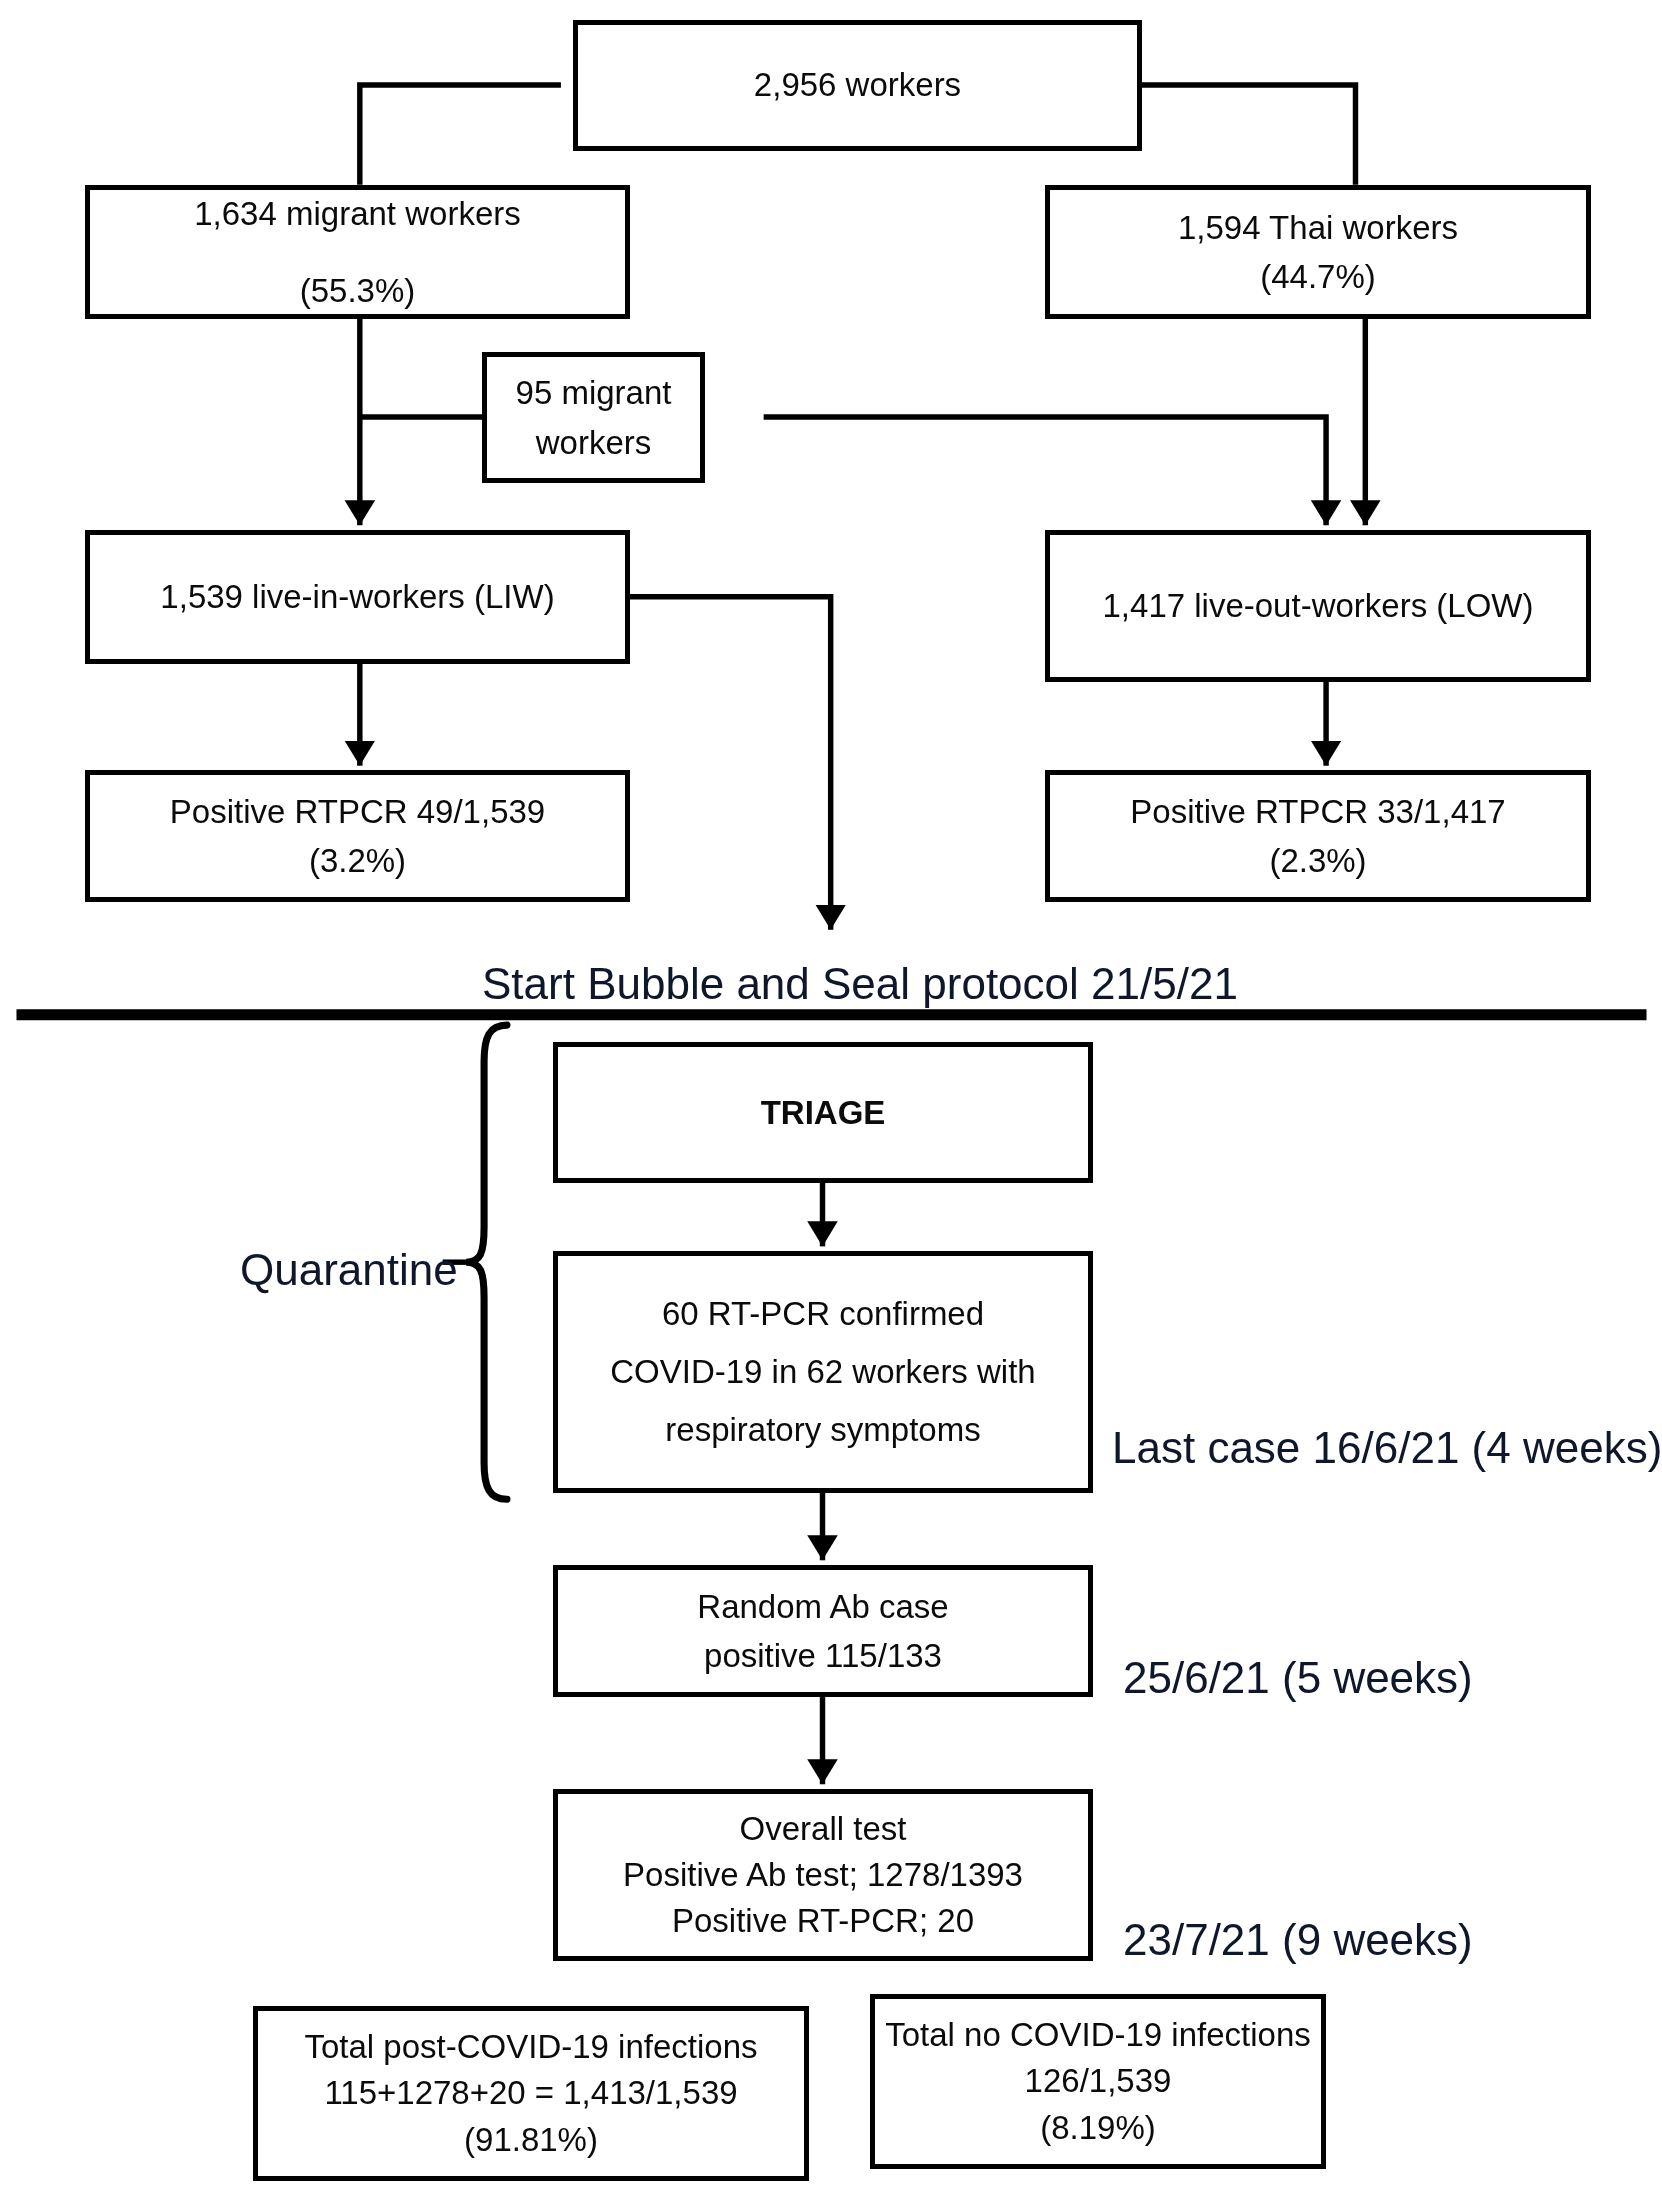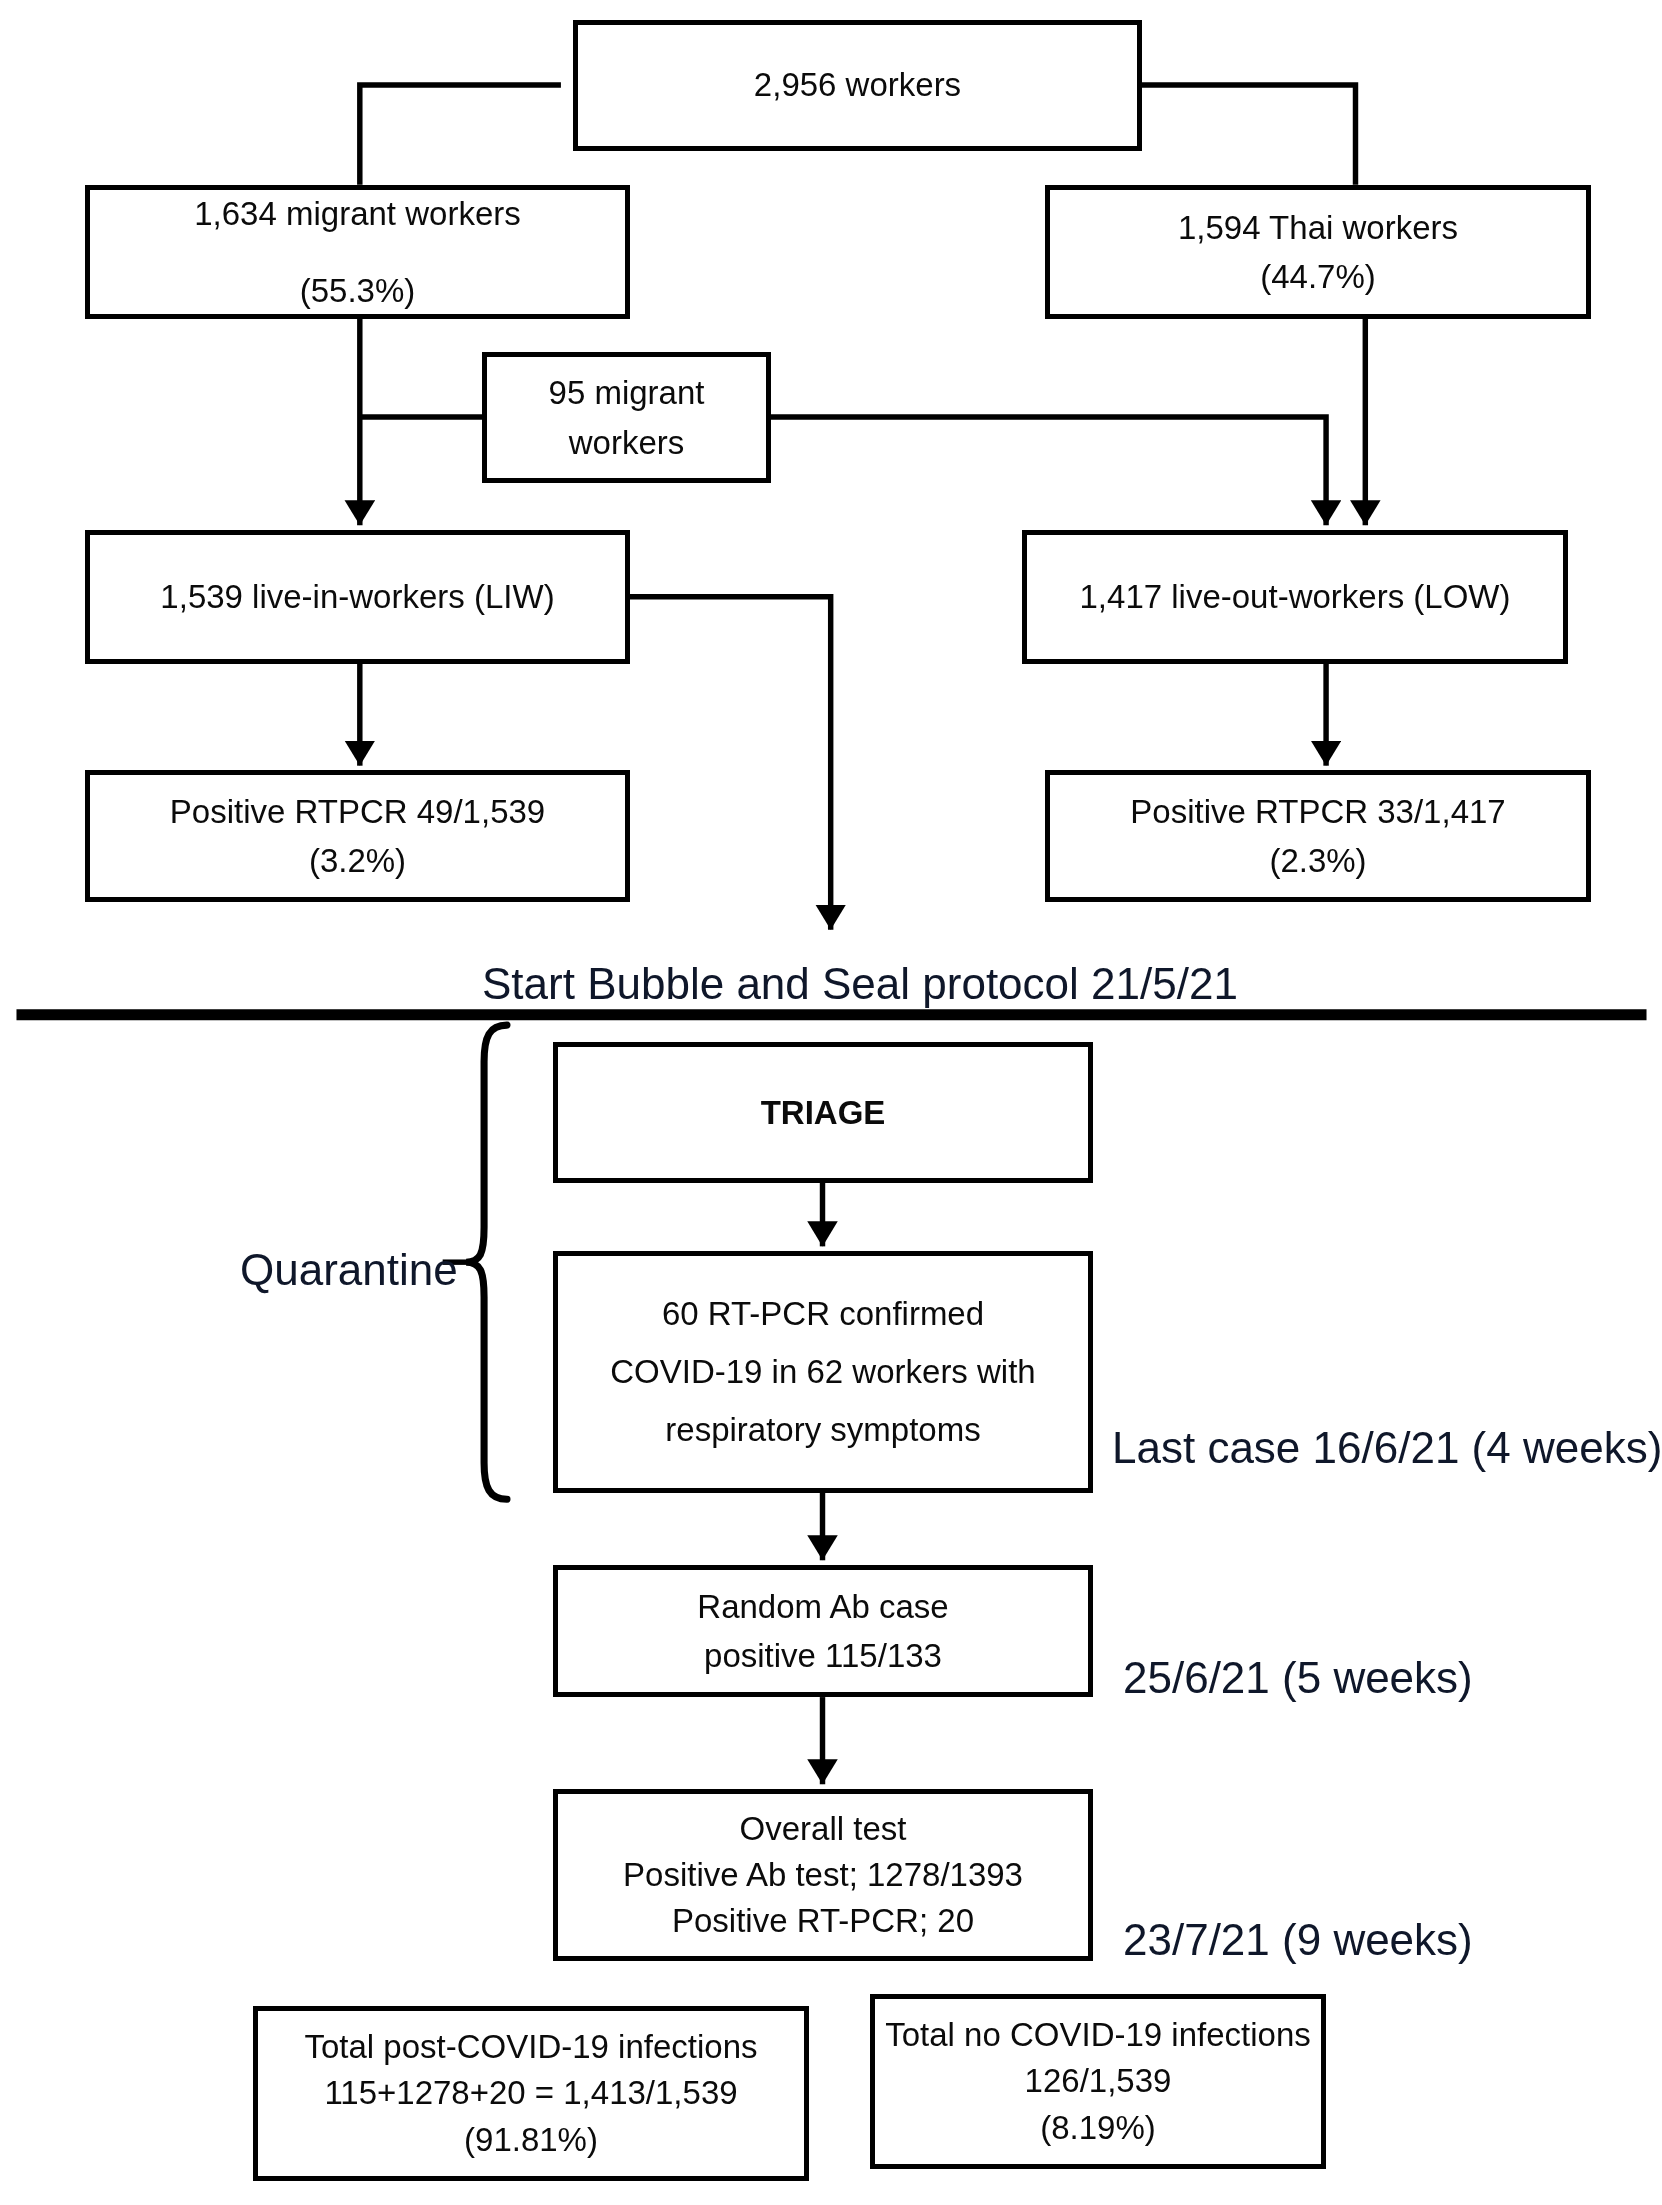--- a/index.html
+++ b/index.html
@@ -74,30 +74,30 @@
   <div class="box" style="left:85px;top:185px;width:545px;height:134px;gap:28px;">
     <div>1,634 migrant workers</div>
     <div>(55.3%)</div>
   </div>
 
   <div class="box" style="left:1045px;top:185px;width:546px;height:134px;">
     <div>1,594 Thai workers</div>
     <div>(44.7%)</div>
   </div>
 
-  <div class="box" style="left:482px;top:352px;width:289px;height:131px;">
+  <div class="box" style="left:482px;top:352px;width:223px;height:131px;">
     <div>95 migrant</div>
     <div>workers</div>
   </div>
 
   <div class="box" style="left:85px;top:530px;width:545px;height:134px;">
     <div>1,539 live-in-workers (LIW)</div>
   </div>
 
-  <div class="box" style="left:1022px;top:530px;width:546px;height:134px;">
+  <div class="box" style="left:1045px;top:530px;width:546px;height:152px;">
     <div>1,417 live-out-workers (LOW)</div>
   </div>
 
   <div class="box" style="left:85px;top:770px;width:545px;height:132px;">
     <div>Positive RTPCR 49/1,539</div>
     <div>(3.2%)</div>
   </div>
 
   <div class="box" style="left:1045px;top:770px;width:546px;height:132px;">
     <div>Positive RTPCR 33/1,417</div>

